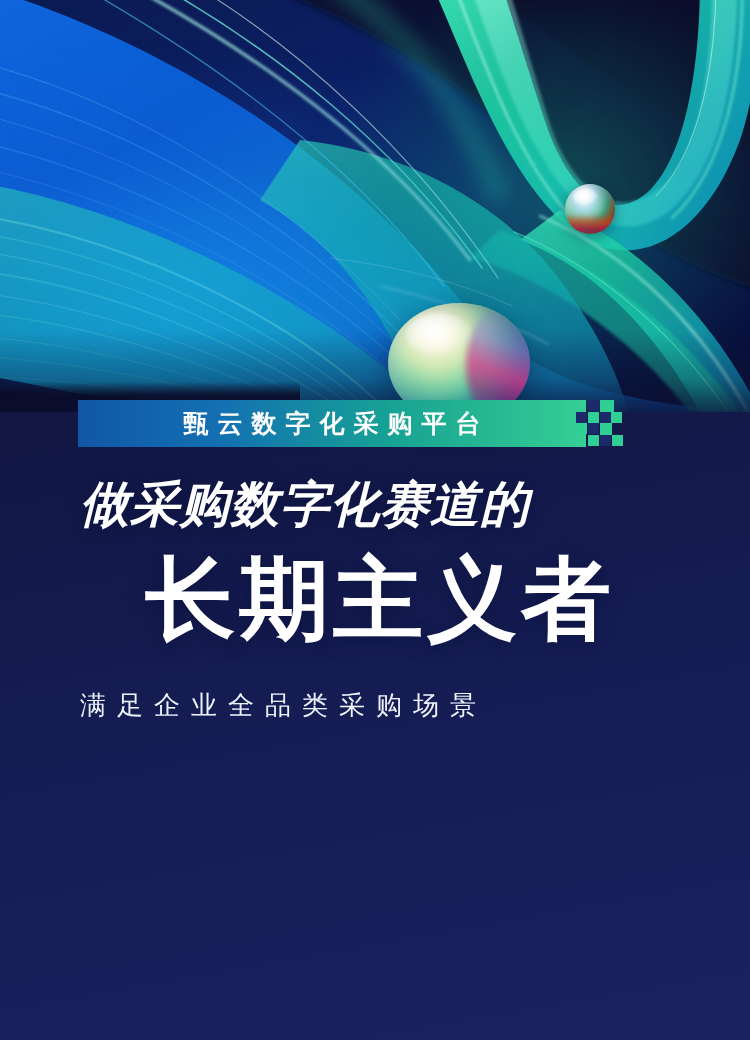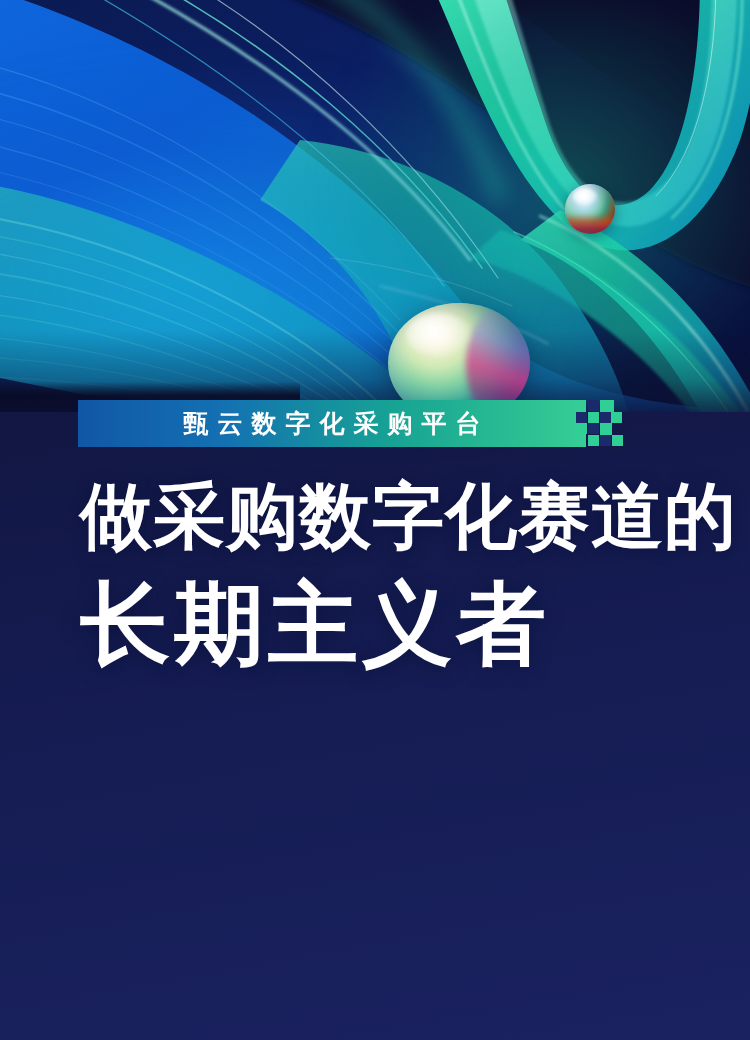--- a/index.html
+++ b/index.html
@@ -171,37 +171,39 @@
   .badge-pixels svg { display: block; }
 
   
   .copy {
     position: absolute;
     left: 80px; top: 478px;
     width: 600px;
   }
   .headline-1 {
     color: #ffffff;
-    font-size: 72px;
+    font-size: 49px;
     font-weight: 700;
     line-height: 1.08;
     letter-spacing: 1px;
     margin: 0;
     white-space: nowrap;
     text-shadow: 0 2px 14px rgba(6,14,55,0.55);
+    font-style: italic;
   }
   .headline-2 {
     color: #ffffff;
     font-size: 90px;
     font-weight: 700;
     line-height: 1.12;
     letter-spacing: 4px;
     margin: 18px 0 0 0;
     white-space: nowrap;
     text-shadow: 0 3px 18px rgba(6,14,55,0.55);
+    text-align: center;
   }
   .subcopy {
     margin: 34px 0 0 0;
   }
   .sub-line {
     color: #eef3fb;
     font-size: 26px;
     font-weight: 400;
     line-height: 1.62;
     letter-spacing: 11px;
@@ -368,16 +370,17 @@
         <rect x="14" y="27" width="11" height="11"></rect>
         <rect x="26" y="39" width="11" height="11"></rect>
       </g>
     </svg>
   </div>
 
   <div class="copy">
     <h1 class="headline-1">做采购数字化赛道的</h1>
     <h1 class="headline-2">长期主义者</h1>
     <div class="subcopy">
+      <div class="sub-line">满足企业全品类采购场景</div>
     </div>
   </div>
 
 </div>
 
 </body></html>

